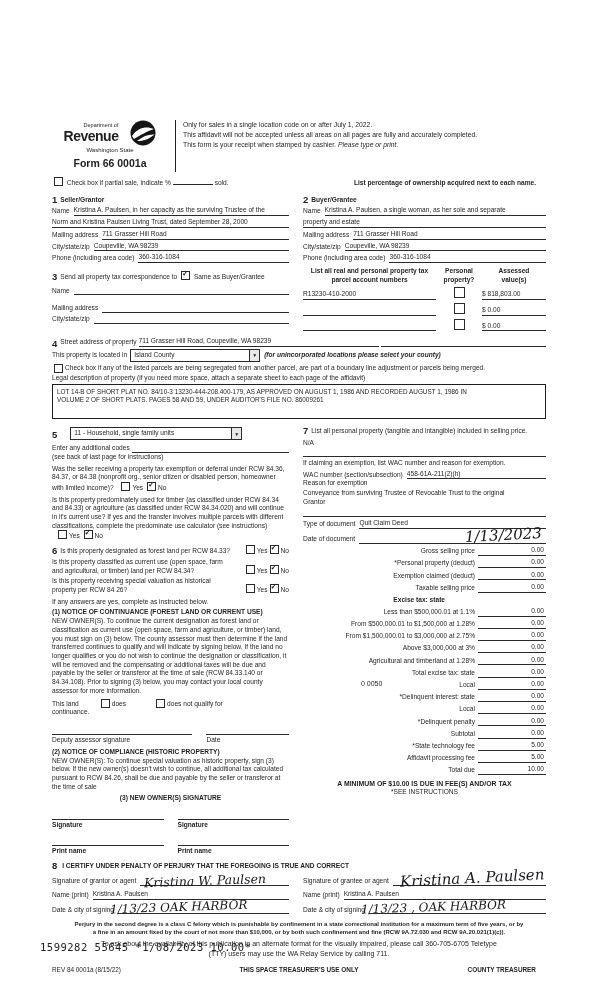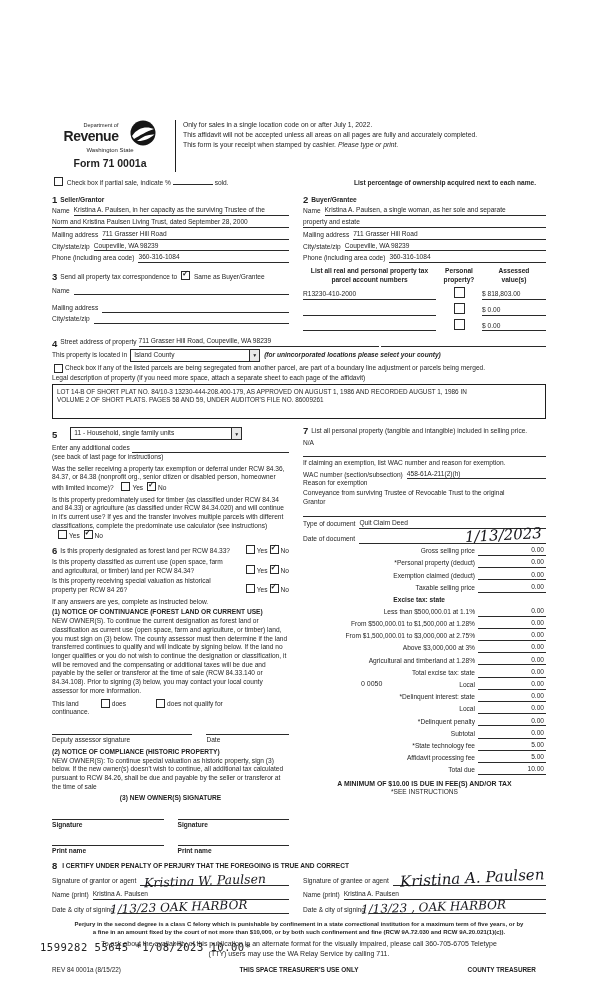--- a/index.html
+++ b/index.html
@@ -79,21 +79,21 @@
           <div class="dept-small">Department of</div>
           <div class="dept-big">Revenue</div>
         </div>
         <svg width="26" height="26" viewBox="0 0 26 26" aria-hidden="true">
           <circle cx="13" cy="13" r="12.5" fill="#151515"></circle>
           <path d="M2 16 C8 7, 17 6, 24 9 C17 11, 9 16, 4 19 Z" fill="#ffffff"></path>
           <path d="M7 21 C13 16, 19 14, 24.5 14.5 C20 18.5, 13 21.5, 7 21 Z" fill="#ffffff"></path>
         </svg>
       </div>
       <div class="dept-state">Washington State</div>
-      <div class="form-no">Form 71 0001a</div>
+      <div class="form-no">Form 66 0001a</div>
     </div>
     <div class="vline"></div>
     <div class="titleblk">
       <div class="note">Only for sales in a single location code on or after July 1, 2022.</div>
       <div class="note">This affidavit will not be accepted unless all areas on all pages are fully and accurately completed.</div>
       <div class="note"><span>This form is your receipt when stamped by cashier.</span>
         <span class="i">Please type or print.</span></div>
     </div>
   </div>
 

